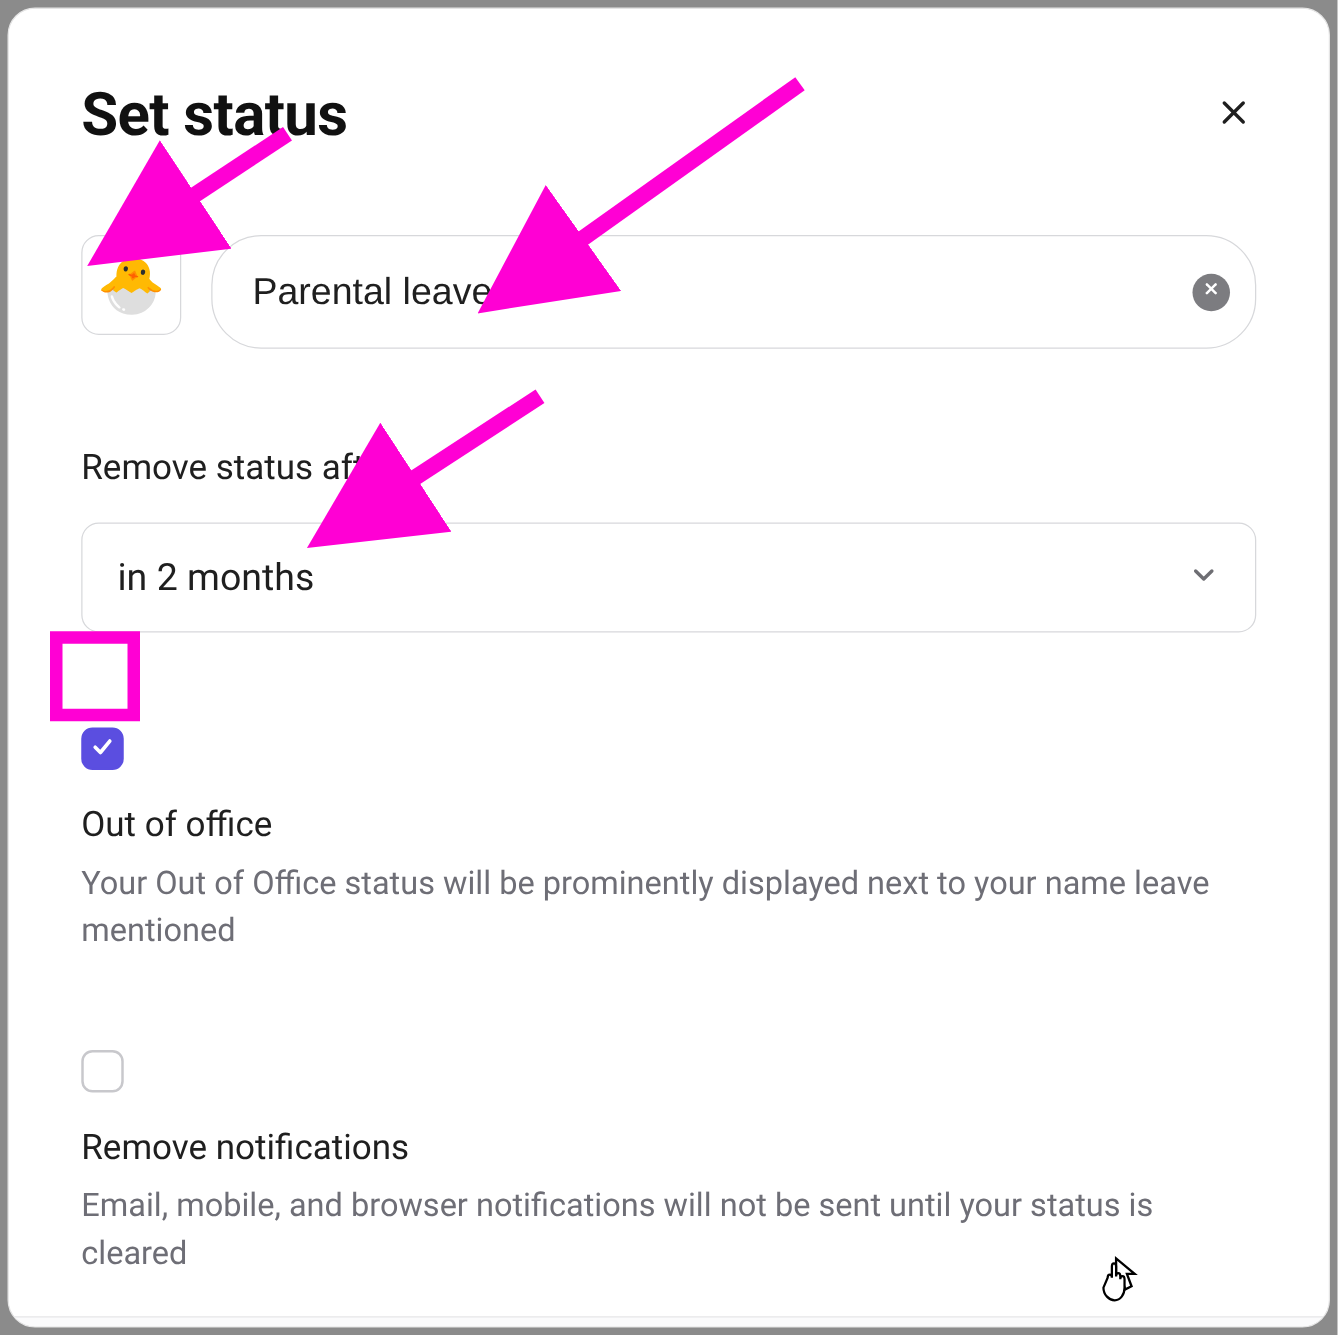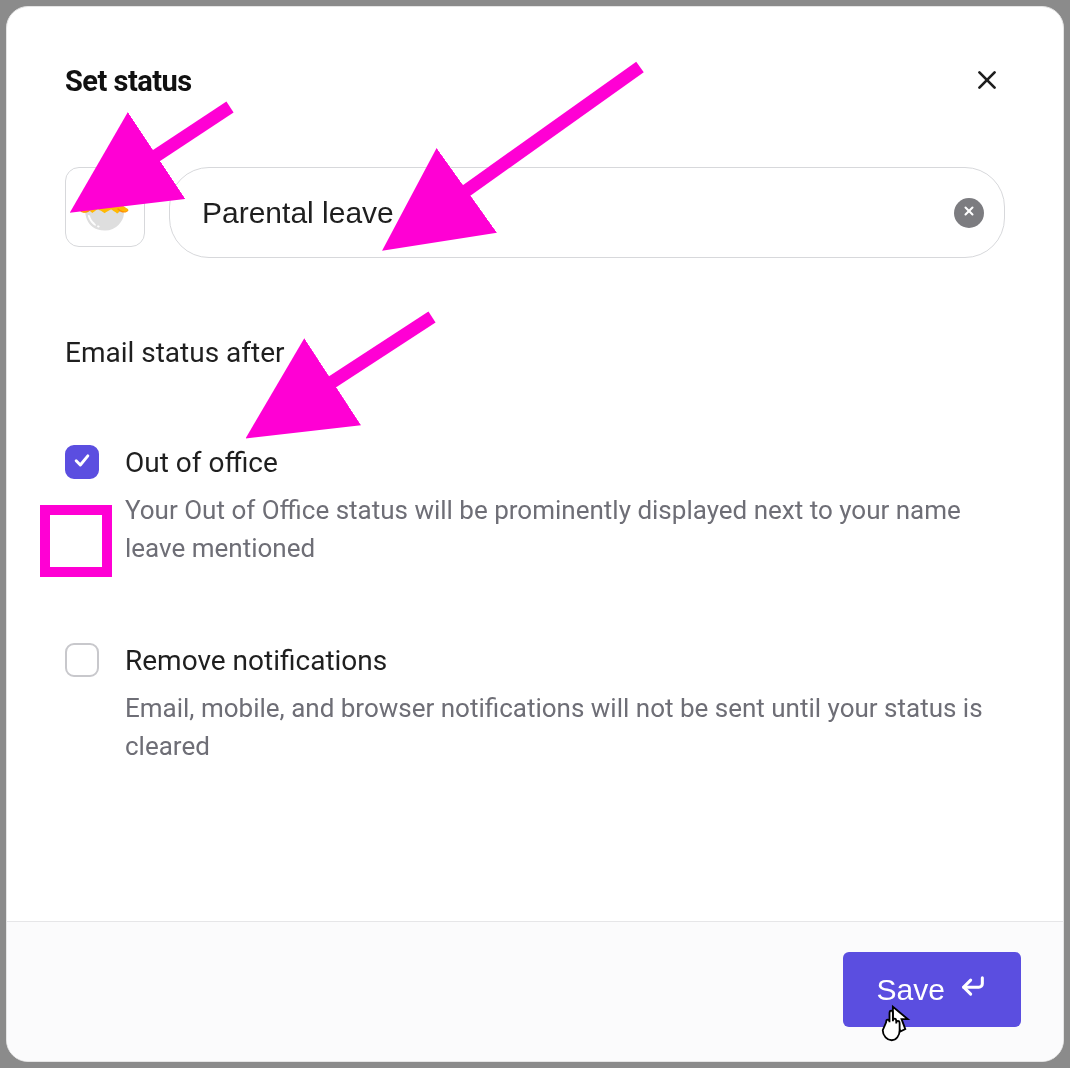--- a/index.html
+++ b/index.html
@@ -20,21 +20,21 @@
     display:flex; flex-direction:column;
   }
   .modal-body { padding:56px 58px 30px 58px; flex:1; }
   .modal-footer {
     border-top:1px solid #e6e6e8;
     background:#fbfbfc;
     padding:30px 42px 34px 30px;
     display:flex; justify-content:flex-end;
   }
   .header-row { display:flex; justify-content:space-between; align-items:center; }
-  .title { font-size:29px; font-weight:700; letter-spacing:-0.5px; }
+  .title { font-size:48px; font-weight:700; letter-spacing:-0.5px; }
   .close-btn {
     width:36px; height:36px; background:none; border:none; cursor:pointer;
     display:flex; align-items:center; justify-content:center; color:#1f1f1f;
   }
   .close-btn svg { width:26px; height:26px; }
 
   .status-row { display:flex; gap:24px; margin-top:68px; align-items:stretch; }
   .emoji-btn {
     width:80px; height:80px;
     border:1px solid #d7d8db;
@@ -71,21 +71,21 @@
     border-radius:14px;
     height:88px;
     display:flex; align-items:center; justify-content:space-between;
     padding:0 28px;
     cursor:pointer;
   }
   .select-value { font-size:30px; color:#1f1f1f; }
   .chevron { color:#6e6e73; }
   .chevron svg { width:26px; height:26px; }
 
-  .check-item { display:flex; gap:26px; margin-top:76px; }
+  .check-item { display:flex; gap:26px; margin-top:76px;flex-direction:column; }
   .check-item + .check-item { margin-top:76px; }
   .checkbox-wrap { flex:0 0 auto; }
   .checkbox {
     width:34px; height:34px;
     border:2px solid #c8c8cc;
     border-radius:9px;
     background:#fff;
     display:flex; align-items:center; justify-content:center;
     cursor:pointer;
   }
@@ -156,21 +156,29 @@
           <span>
             <svg viewBox="0 0 24 24" fill="none" stroke="currentColor" stroke-width="3.5" stroke-linecap="round">
                 <line x1="6" y1="6" x2="18" y2="18"></line>
                 <line x1="18" y1="6" x2="6" y2="18"></line>
               </svg>
           </span>
         </button>
       </div>
     </div>
 
-    <div class="section-label">Email status after</div>
+    <div class="section-label">Remove status after</div>
+    <div class="select-row">
+      <div class="select-value">in 2 months</div>
+      <span class="chevron">
+        <svg viewBox="0 0 24 24" fill="none" stroke="currentColor" stroke-width="2.5" stroke-linecap="round" stroke-linejoin="round">
+            <polyline points="6 9 12 15 18 9"></polyline>
+          </svg>
+      </span>
+    </div>
 
     <div class="check-item">
       <div class="checkbox-wrap">
         <div class="checkbox checked">
           <span>
             <svg viewBox="0 0 24 24" fill="none" stroke="currentColor" stroke-width="3.5" stroke-linecap="round" stroke-linejoin="round">
                 <polyline points="5 13 10 18 19 7"></polyline>
               </svg>
           </span>
         </div>

